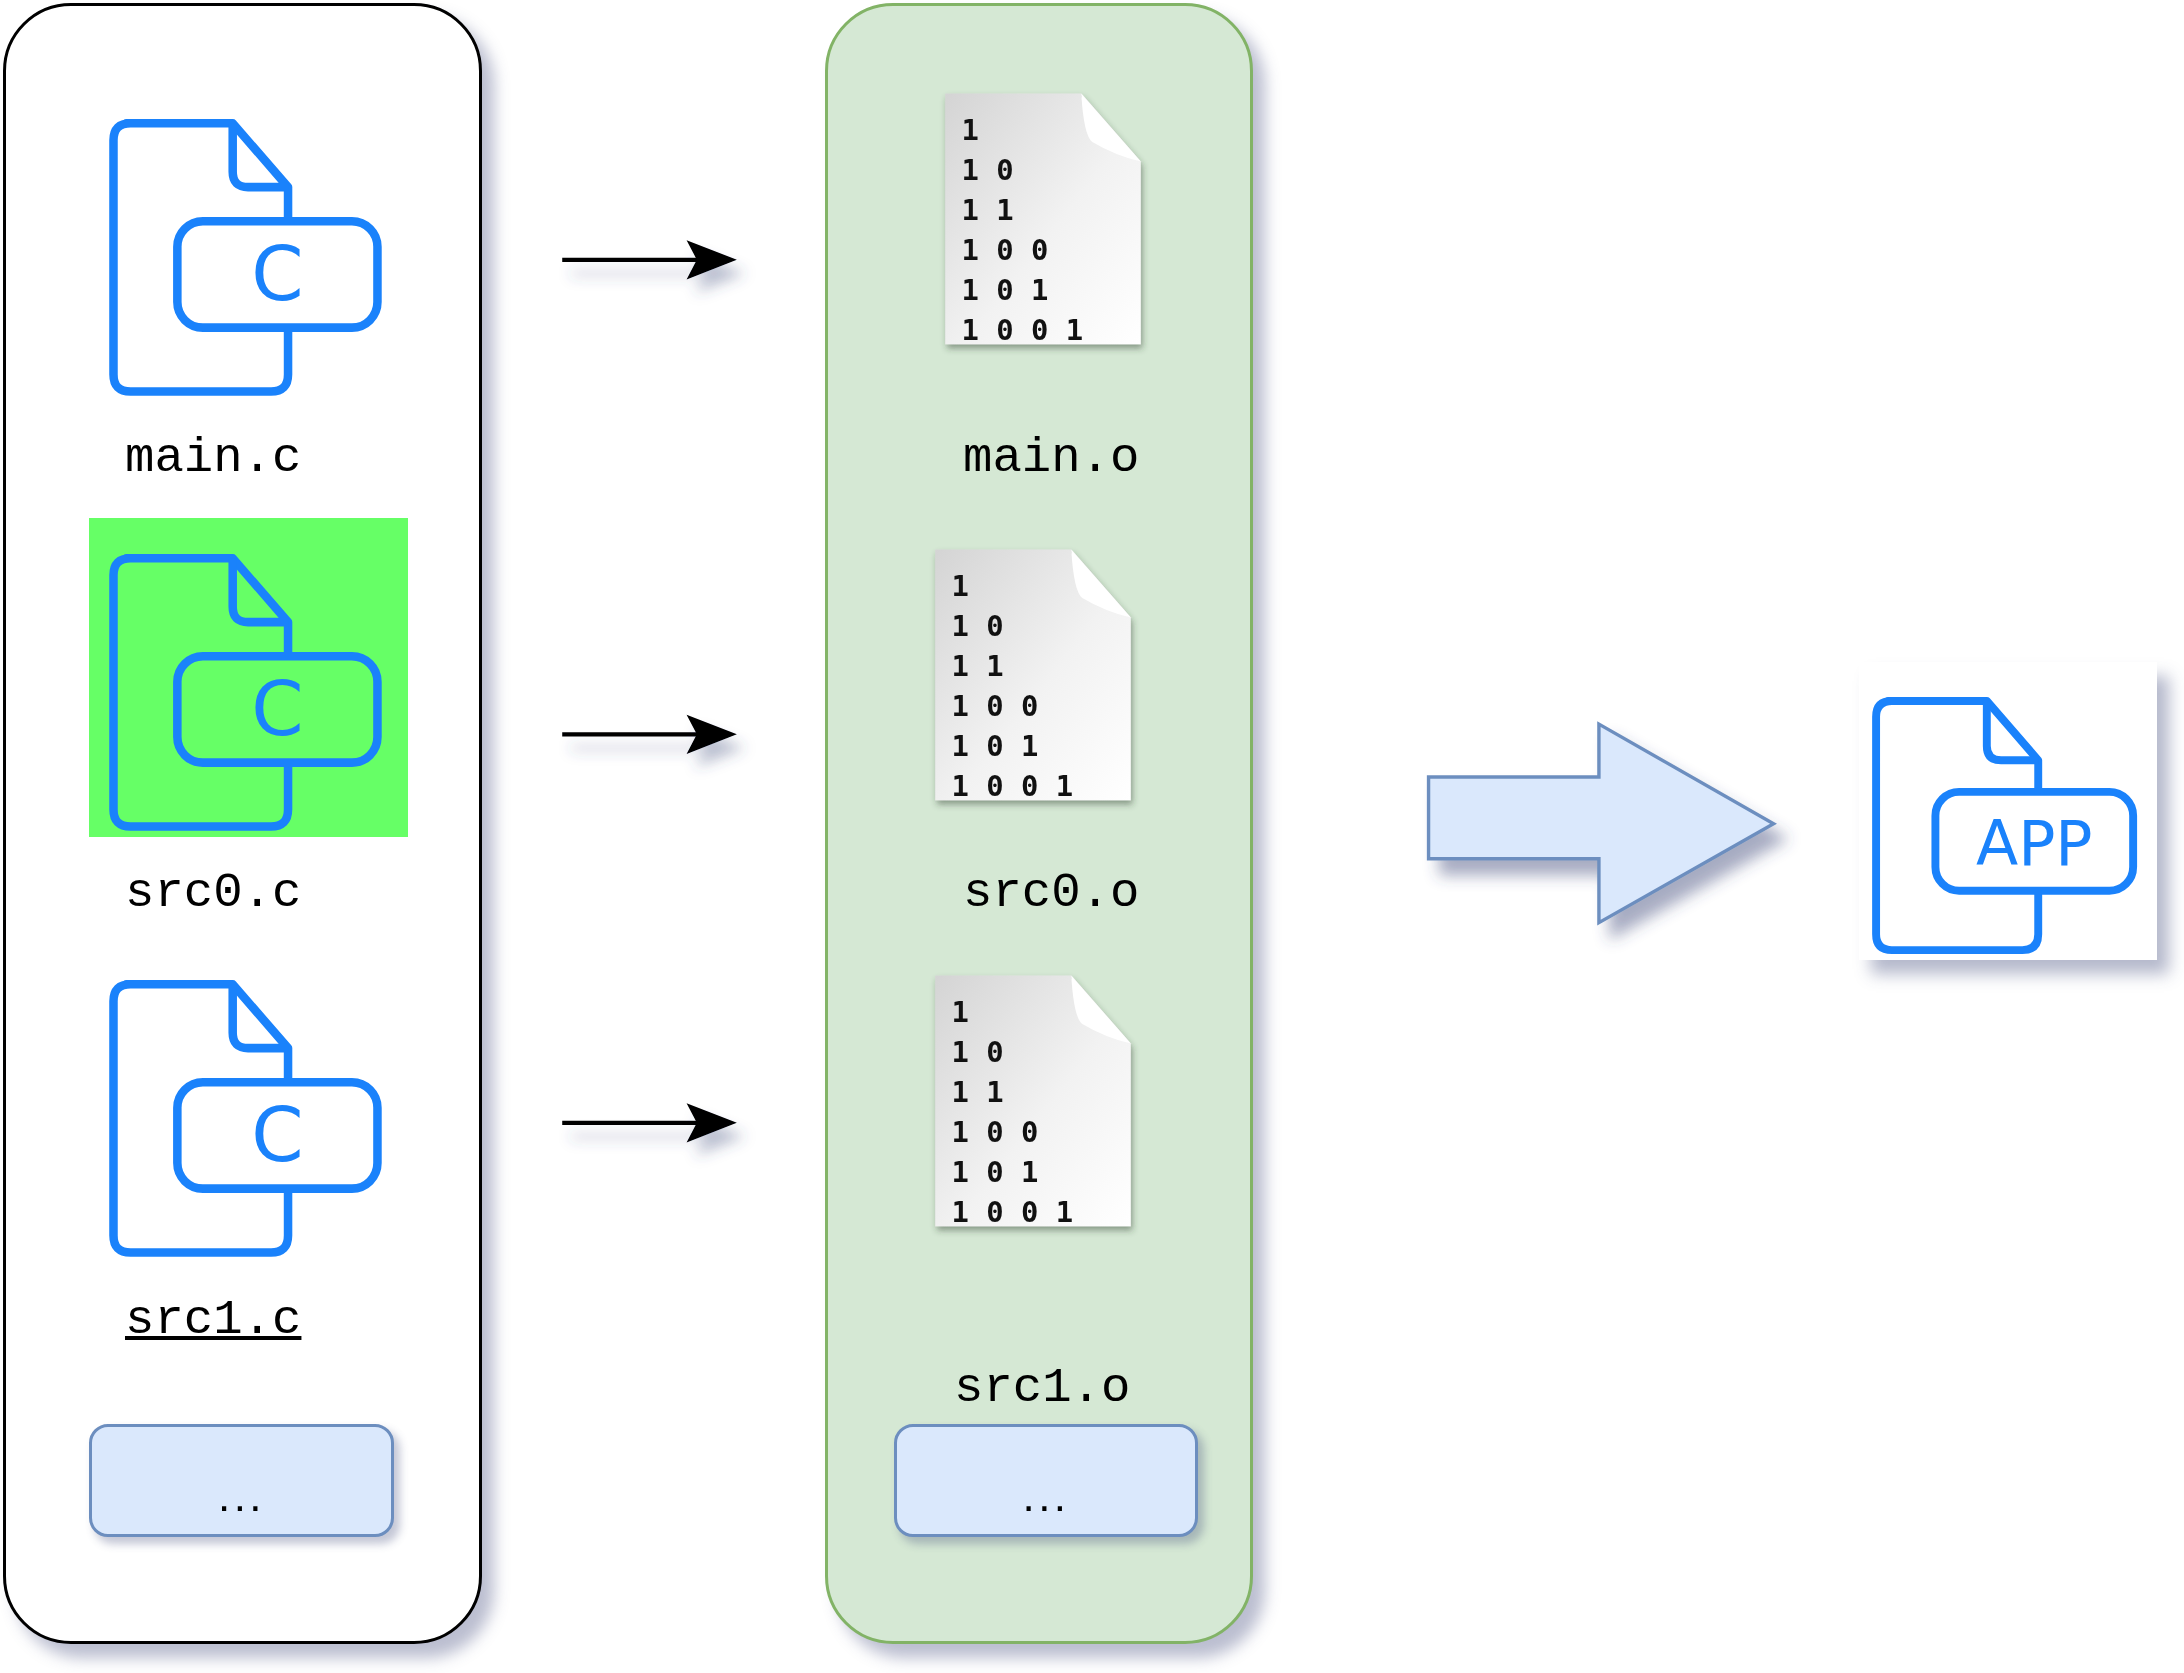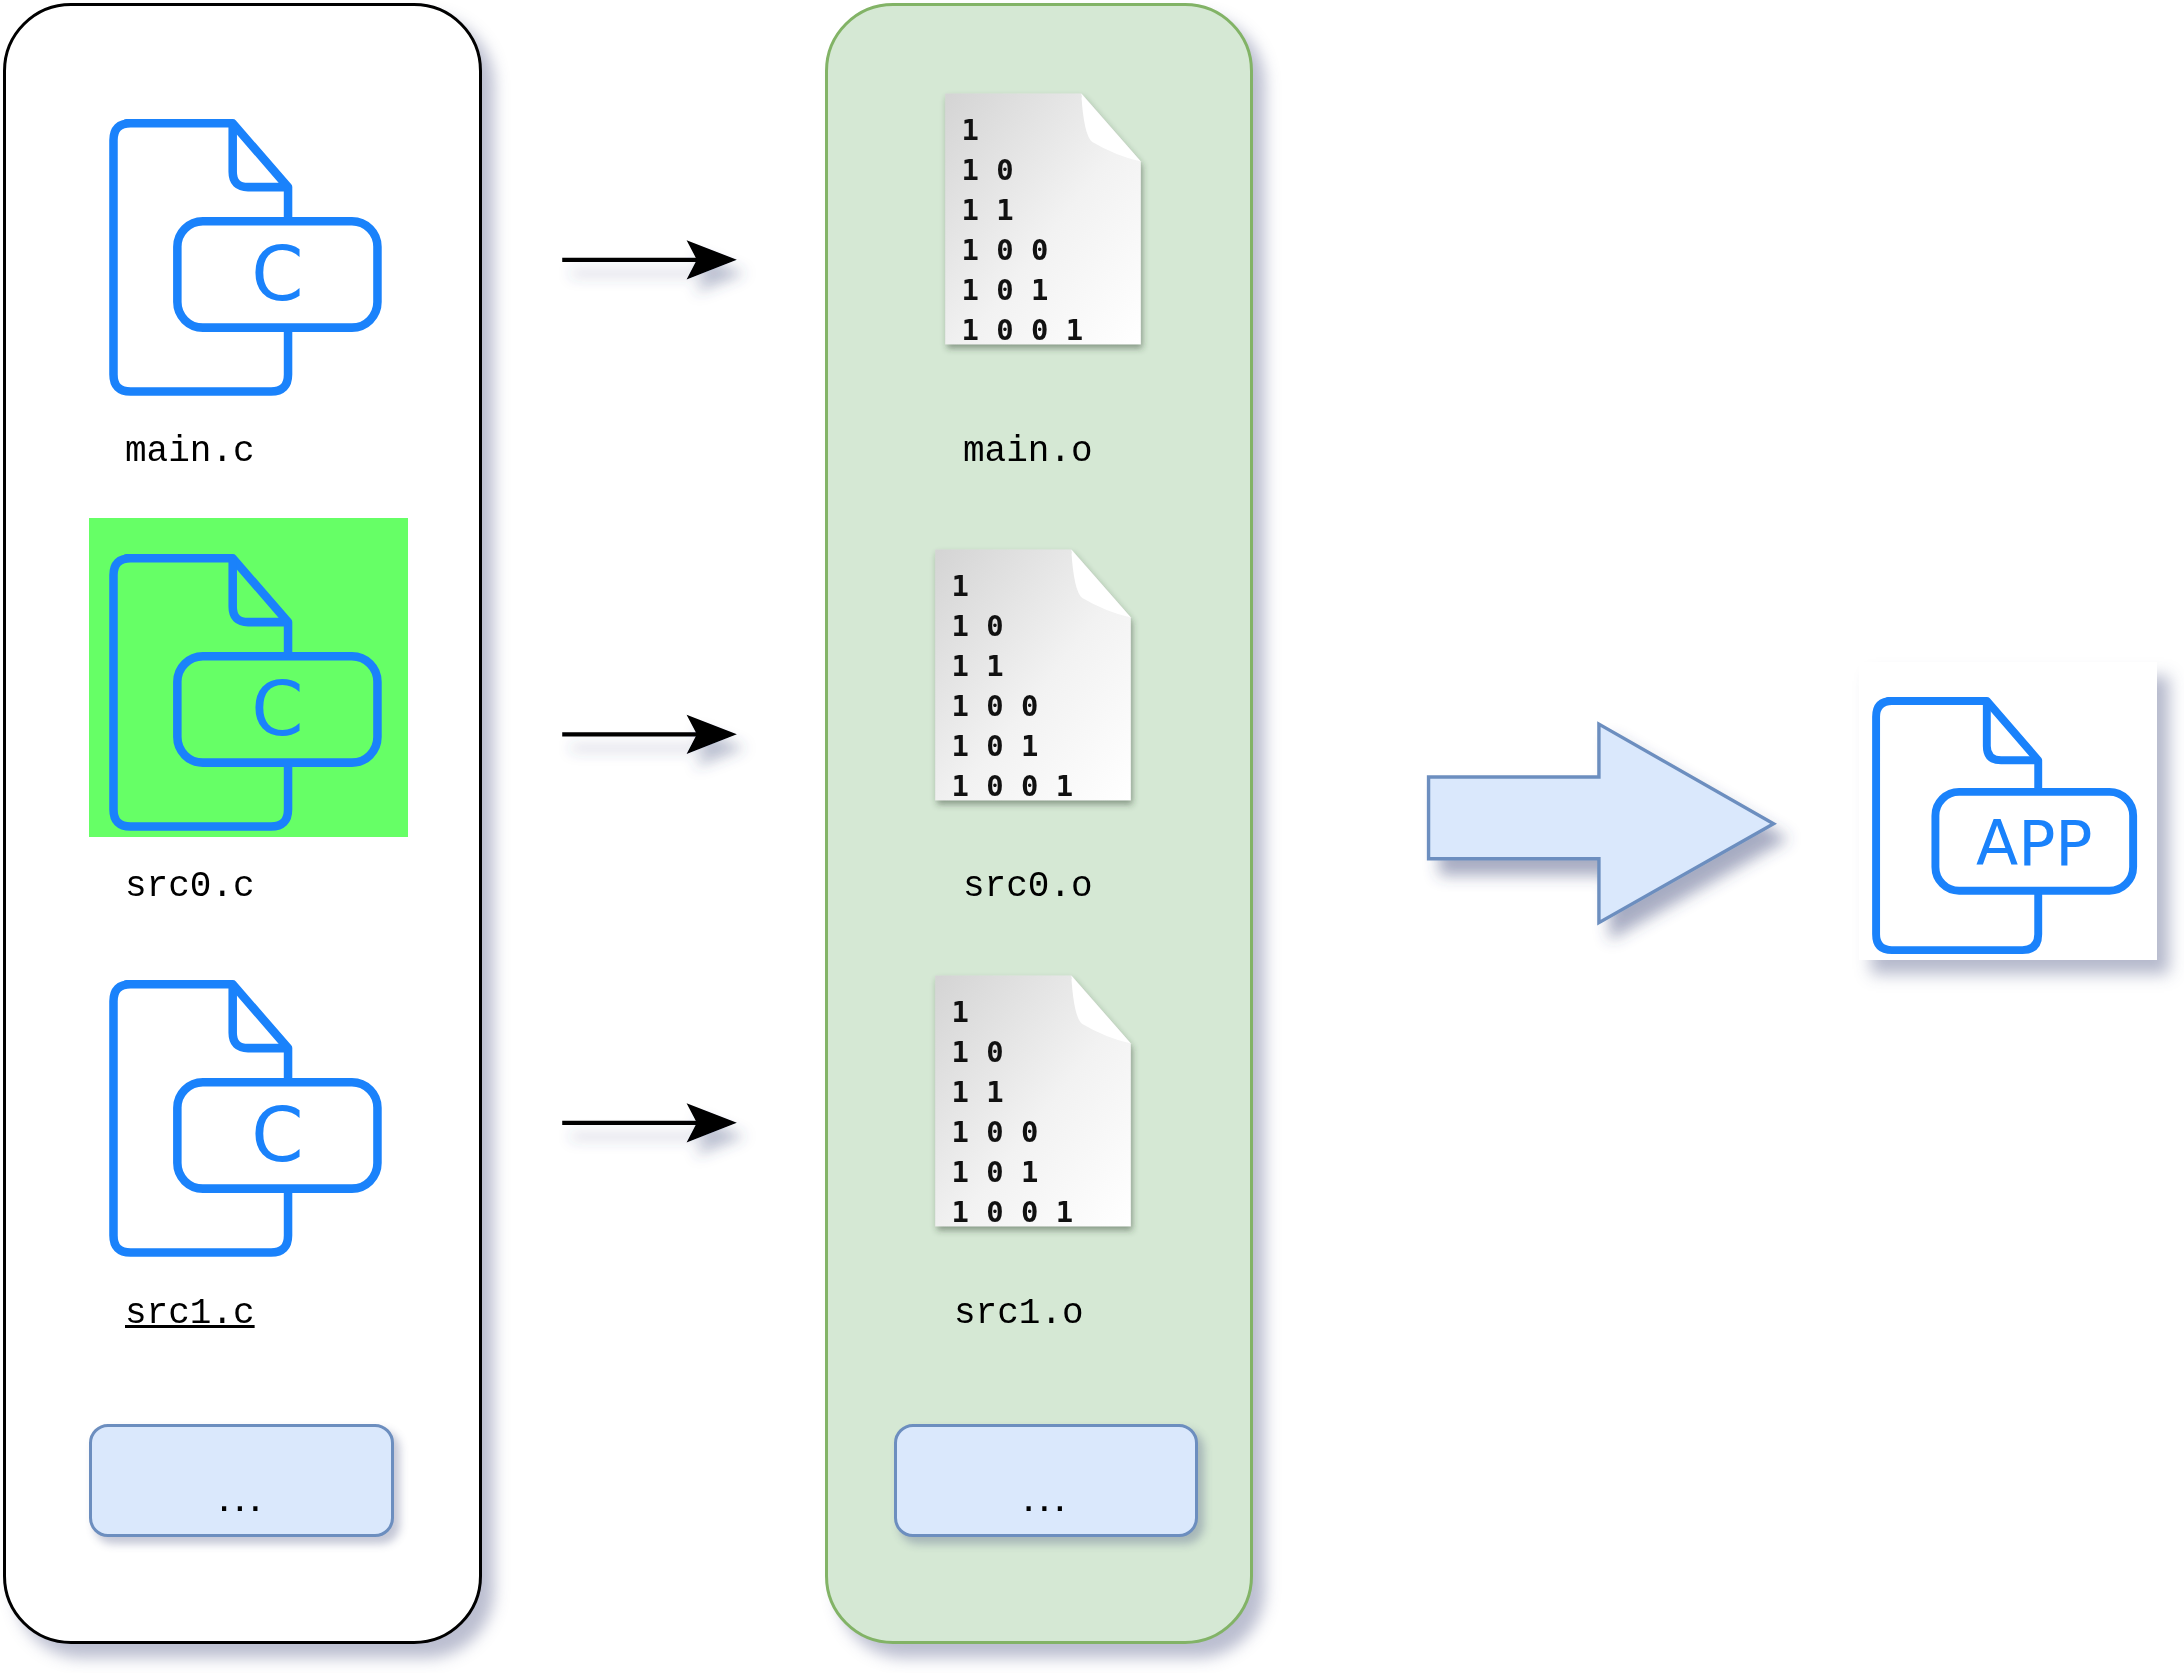--- a/index.html
+++ b/index.html
@@ -2,21 +2,21 @@
 <html style="font-size:13.6px"><head>
 <meta charset="utf-8">
 <style>
   html, body { margin: 0; padding: 0; background: #ffffff; }
   body { width: 2185px; height: 1674px; position: relative; overflow: hidden;
          font-family: "Liberation Mono", "DejaVu Sans Mono", monospace; }
   .panel { position: absolute; box-sizing: border-box; border-radius: 68px;
            box-shadow: 12px 13.6px 15.3px rgba(60,70,120,0.35); }
   #src-panel { left: 2.6px; top: 2.6px; width: 479px; height: 1641px; background: #ffffff; border: 3.4px solid #000000; }
   #obj-panel { left: 825px; top: 2.6px; width: 428px; height: 1641px; background: #d5e8d4; border: 3.4px solid #82b366; }
-  .label { position: absolute; font-size: 36px; color: #000; white-space: pre; line-height: 1; }
+  .label { position: absolute; font-size: 49px; color: #000; white-space: pre; line-height: 1; }
   .ellipsis-box { position: absolute; box-sizing: border-box; background: #dae8fc; border: 3.4px solid #6c8ebf;
                   border-radius: 19px; display: flex; align-items: center; justify-content: center;
                   font-family: "Liberation Sans", sans-serif; font-size: 44px; color: #000;
                   box-shadow: 5.1px 6.8px 8.5px rgba(60,70,120,0.30); }
   .ellipsis-box span { margin-top: 31px; letter-spacing: 3.4px; }
   .highlight { position: absolute; background: #66ff66; }
   svg { position: absolute; overflow: visible; }
   .app-box { position: absolute; background: #ffffff; box-shadow: 12px 13.6px 15.3px rgba(60,70,120,0.38); }
 </style>
 </head>
@@ -144,21 +144,21 @@
       <text x="24" y="107" fill="#111" font-family="DejaVu Sans Mono, monospace" font-size="34" font-weight="bold">1 0</text>
       <text x="24" y="154" fill="#111" font-family="DejaVu Sans Mono, monospace" font-size="34" font-weight="bold">1 1</text>
       <text x="24" y="201" fill="#111" font-family="DejaVu Sans Mono, monospace" font-size="34" font-weight="bold">1 0 0</text>
       <text x="24" y="248" fill="#111" font-family="DejaVu Sans Mono, monospace" font-size="34" font-weight="bold">1 0 1</text>
       <text x="24" y="295" fill="#111" font-family="DejaVu Sans Mono, monospace" font-size="34" font-weight="bold">1 0 0 1</text>
     </svg>
   </div>
 
 <div class="label" style="left:963px; top:434px;">main.o</div>
 <div class="label" style="left:963px; top:869px;">src0.o</div>
-<div class="label" style="left:954px; top:1296px;">src1.o</div>
+<div class="label" style="left:954px; top:1364px;">src1.o</div>
 
 <div class="ellipsis-box" style="left:894px; top:1424px; width:304px; height:113px;">
   <span>...</span>
 </div>
 
 <svg style="left:0; top:0;" width="2185" height="1674" viewBox="0 0 2565 1965">
   <defs>
     <filter id="bigshadow" x="-20%" y="-20%" width="150%" height="160%">
       <feGaussianBlur in="SourceAlpha" stdDeviation="9"></feGaussianBlur>
       <feOffset dx="14" dy="18" result="b"></feOffset>

